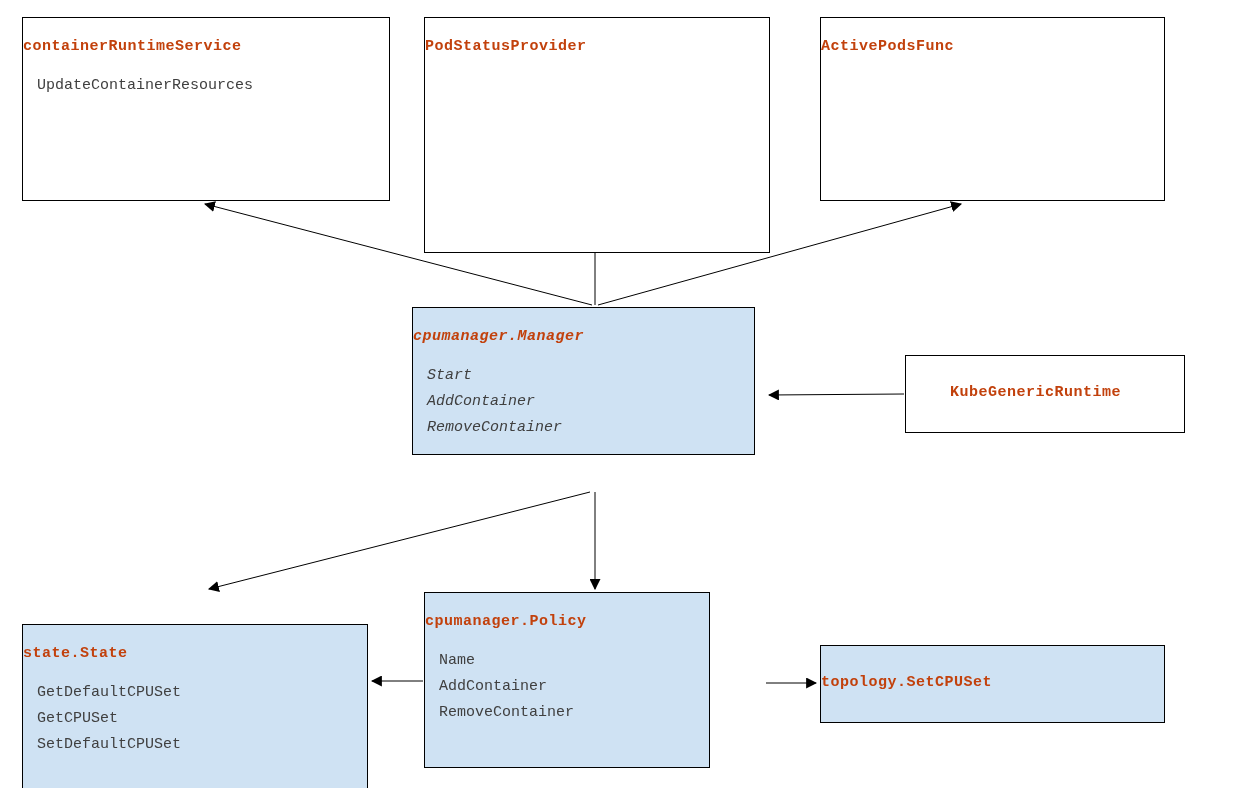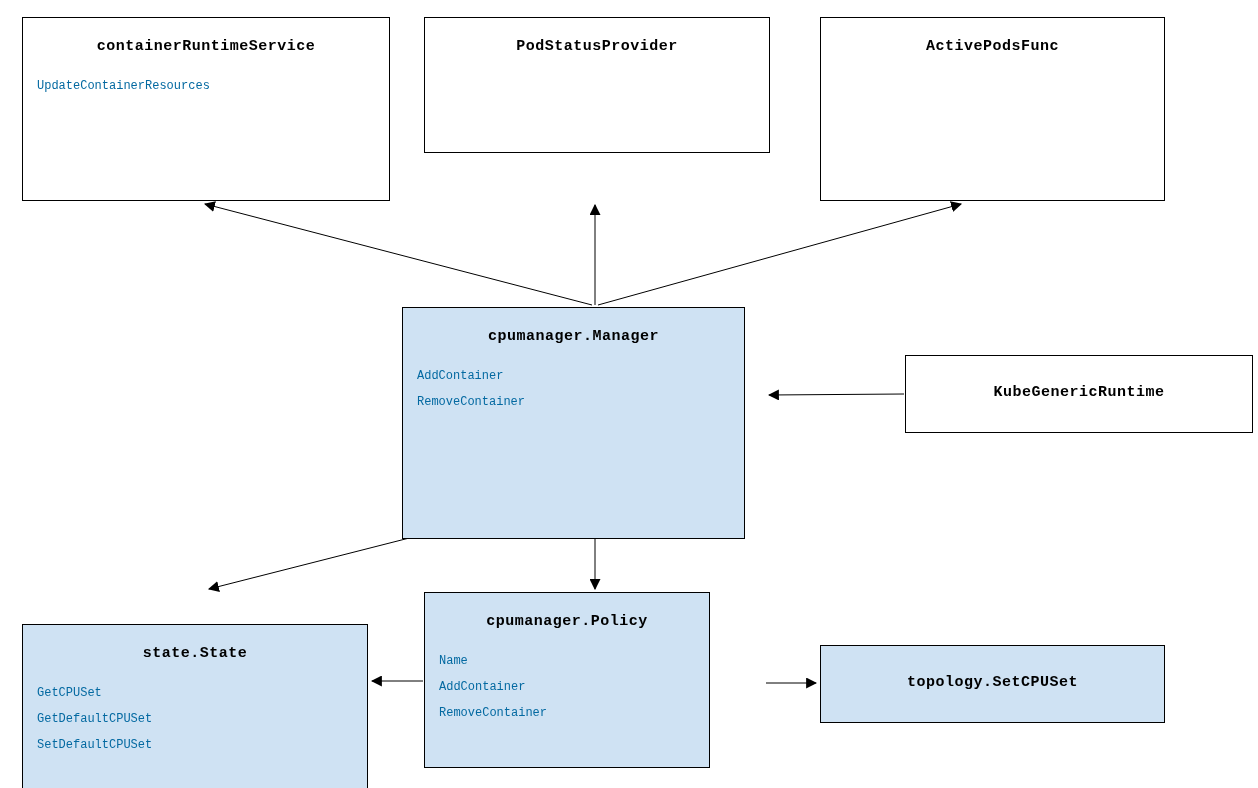--- a/index.html
+++ b/index.html
@@ -19,42 +19,42 @@
     width: 1258px; height: 788px;
     pointer-events: none;
   }
   .box {
     position: absolute;
     border: 1px solid #000000;
     background: #ffffff;
   }
   .box .title {
     display: block;
-    text-align: center;
+    text-align: left;
     font-weight: bold;
     font-size: 15px;
-    color: #000000;
+    color: #c2410c;
     padding-top: 20px;
     letter-spacing: 0.5px;
   }
   .box.short .title { padding-top: 28px; }
   .box .methods {
     display: block;
     margin-top: 18px;
     padding: 0 14px;
-    font-size: 12px;
-    color: #0369a1;
+    font-size: 15px;
+    color: #404040;
     line-height: 26px;
   }
   
   #box-container-runtime-service { left: 22px;  top: 17px;  width: 368px; height: 184px; }
-  #box-pod-status-provider       { left: 424px; top: 17px;  width: 346px; height: 136px; }
+  #box-pod-status-provider       { left: 424px; top: 17px;  width: 346px; height: 236px; }
   #box-active-pods-func          { left: 820px; top: 17px;  width: 345px; height: 184px; }
-  #box-cpumanager-manager        { left: 402px; top: 307px; width: 343px; height: 232px; }
-  #box-kube-generic-runtime      { left: 905px; top: 355px; width: 348px; height: 78px; }
+  #box-cpumanager-manager        { left: 412px; top: 307px; width: 343px; height: 148px; font-style: italic; }
+  #box-kube-generic-runtime      { left: 905px; top: 355px; width: 280px; height: 78px; padding-left: 44px; }
   #box-state-state               { left: 22px;  top: 624px; width: 346px; height: 176px; }
   #box-cpumanager-policy         { left: 424px; top: 592px; width: 286px; height: 176px; }
   #box-topology-topology         { left: 820px; top: 645px; width: 345px; height: 78px; }
 </style>
 </head>
 <body>
 
 <div class="canvas">
 
   <svg class="arrows" width="1258" height="788" viewBox="0 0 1258 788" xmlns="http://www.w3.org/2000/svg">
@@ -84,34 +84,35 @@
     <div class="title">PodStatusProvider</div>
   </div>
 
   <div class="box" id="box-active-pods-func" style="background-color: rgb(255, 255, 255);">
     <div class="title">ActivePodsFunc</div>
   </div>
 
   <div class="box" id="box-cpumanager-manager" style="background-color: rgb(207, 226, 243);">
     <div class="title">cpumanager.Manager</div>
     <div class="methods">
+      <div class="method">Start</div>
       <div class="method">AddContainer</div>
       <div class="method">RemoveContainer</div>
     </div>
   </div>
 
   <div class="box short" id="box-kube-generic-runtime" style="background-color: rgb(255, 255, 255);">
     <div class="title">KubeGenericRuntime</div>
   </div>
 
   <div class="box" id="box-state-state" style="background-color: rgb(207, 226, 243);">
     <div class="title">state.State</div>
     <div class="methods">
+      <div class="method">GetDefaultCPUSet</div>
       <div class="method">GetCPUSet</div>
-      <div class="method">GetDefaultCPUSet</div>
       <div class="method">SetDefaultCPUSet</div>
     </div>
   </div>
 
   <div class="box" id="box-cpumanager-policy" style="background-color: rgb(207, 226, 243);">
     <div class="title">cpumanager.Policy</div>
     <div class="methods">
       <div class="method">Name</div>
       <div class="method">AddContainer</div>
       <div class="method">RemoveContainer</div>

